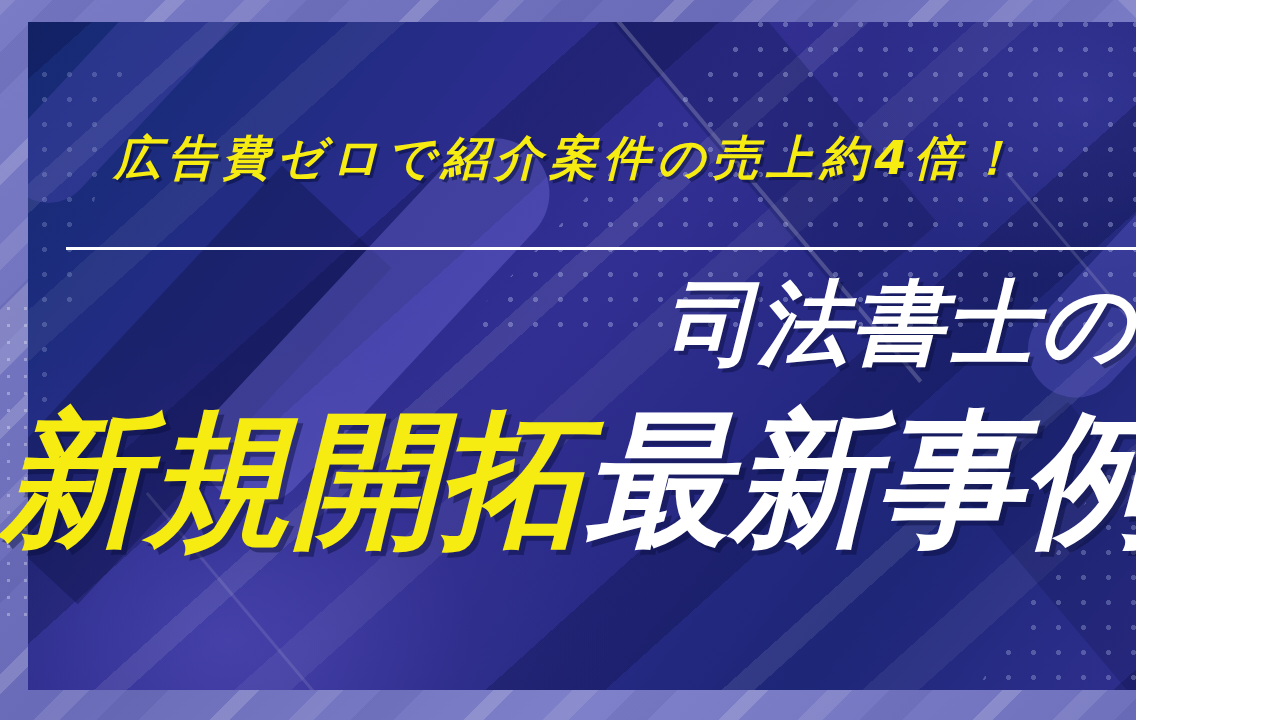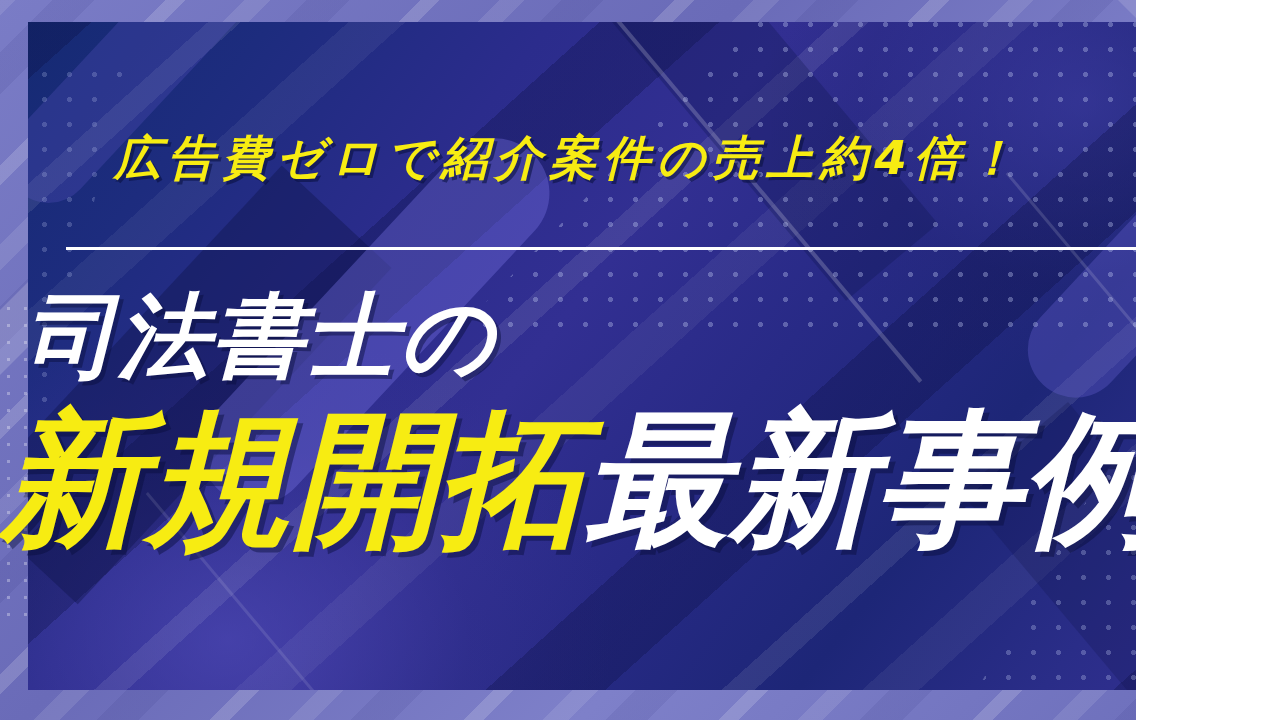--- a/index.html
+++ b/index.html
@@ -220,22 +220,22 @@
     left: 66px;
     top: 247px;
     width: 1139px;
     height: 3px;
     background: #ffffff;
   }
 
   .title-line-1 {
     position: absolute;
     left: 0; right: 0;
-    top: 285px;
-    text-align: left;
+    top: 272px;
+    text-align: right;
     color: #ffffff;
     font-size: 92px;
     font-weight: 700;
     letter-spacing: 2px;
     line-height: 1.12;
     text-shadow: 4px 4px 0 rgba(8,14,60,0.45);
     white-space: nowrap;
     padding-left: 24px;
   }
 

